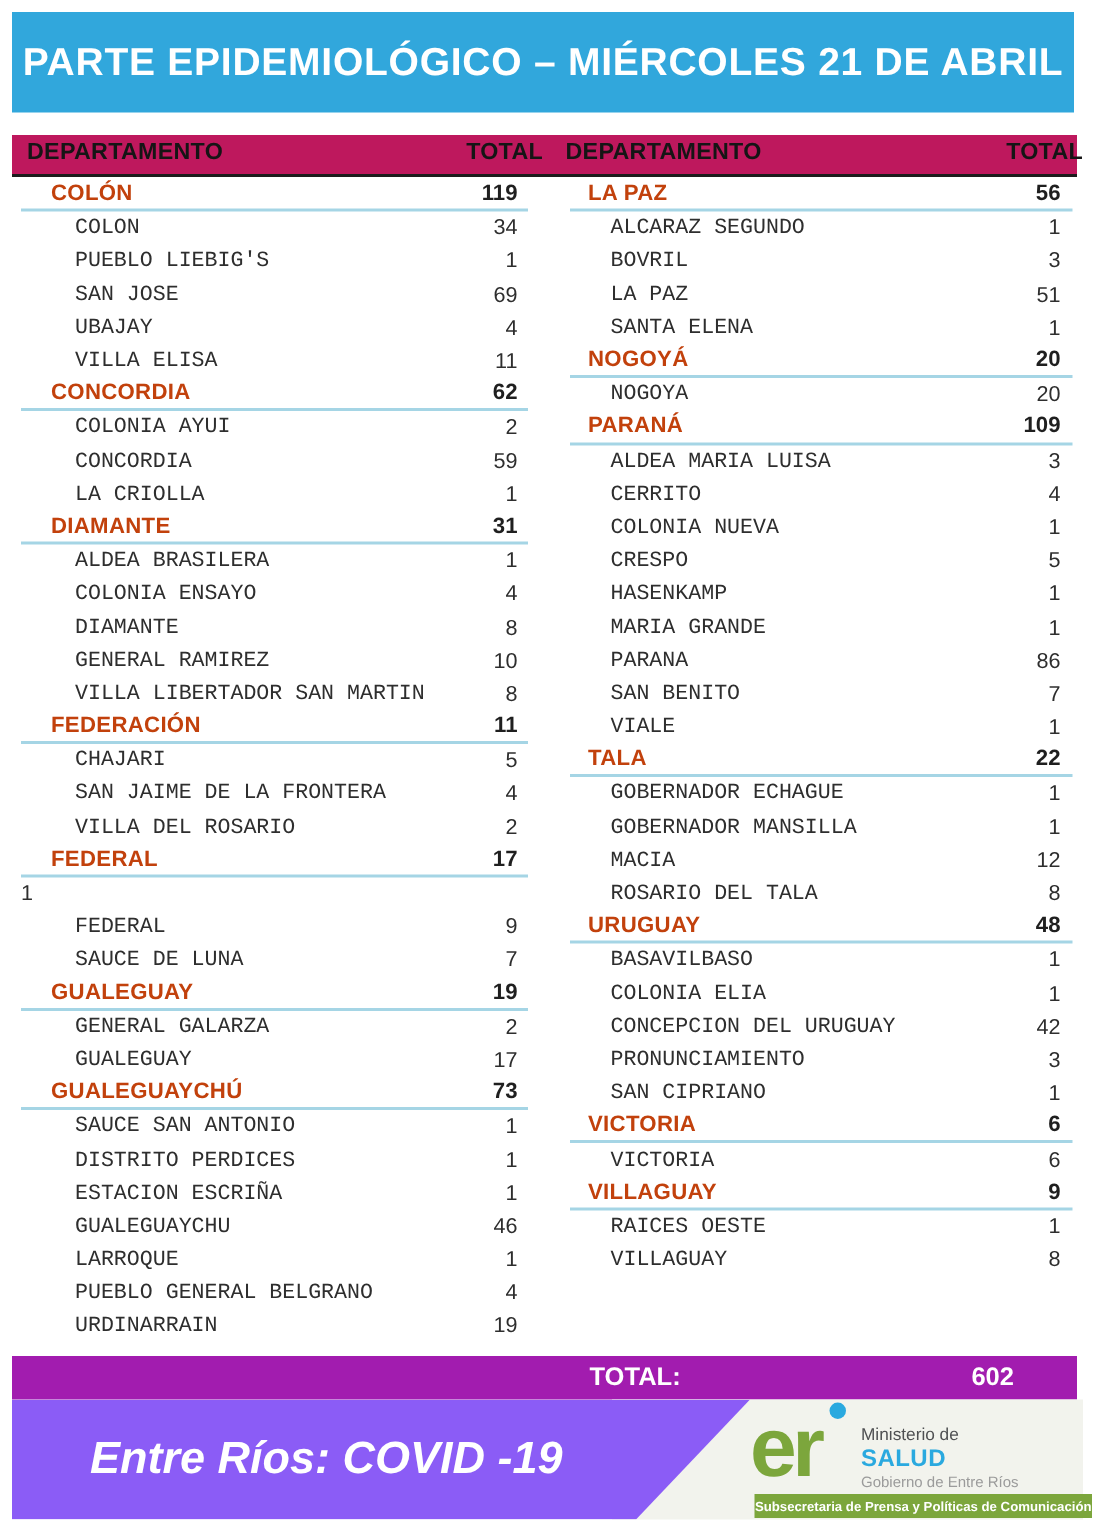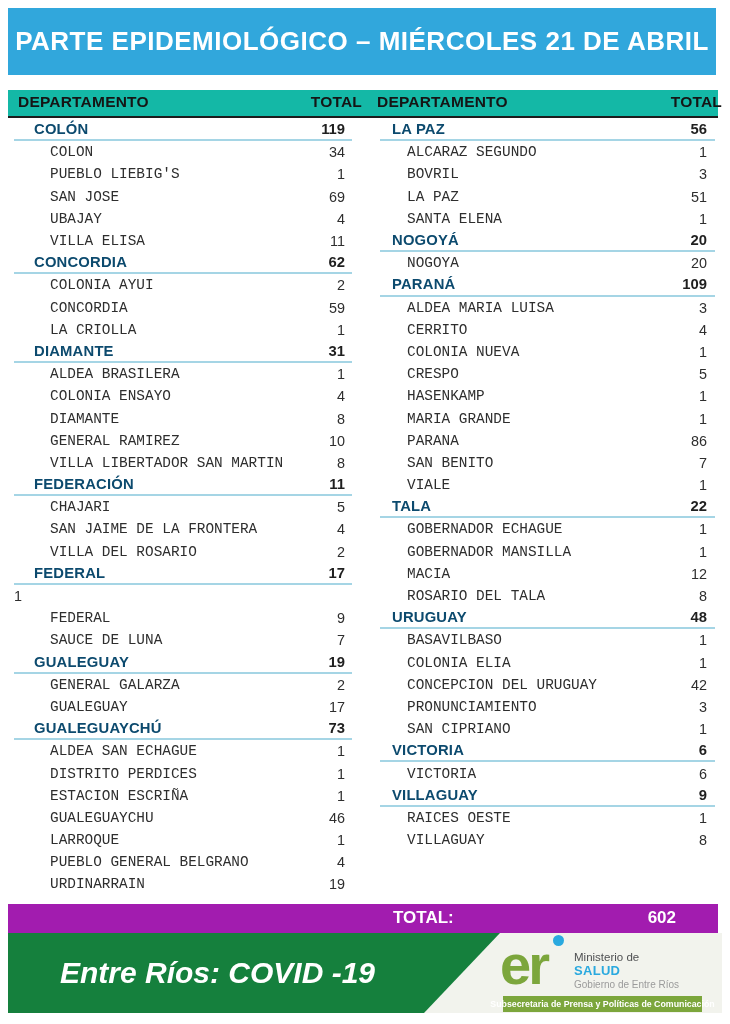--- a/index.html
+++ b/index.html
@@ -12,40 +12,40 @@
   .top-bar{
     position:absolute;left:8px;top:8px;width:708px;height:67px;
     background:#31a7dc;display:flex;align-items:center;justify-content:center;
   }
   .top-bar .title{
     color:#ffffff;font-size:26px;font-weight:700;letter-spacing:.5px;white-space:nowrap;
   }
   
   .col-headers{
     position:absolute;left:8px;top:90px;width:710px;height:26px;
-    background:#14b8a6;border-bottom:2.5px solid #1c1c1c;box-sizing:content-box;
+    background:#be185d;border-bottom:2.5px solid #1c1c1c;box-sizing:content-box;
   }
   .col-headers span{
     position:absolute;top:3px;font-size:15.5px;font-weight:700;color:#151515;letter-spacing:.2px;
   }
   .ch-dep-left{left:10px;}
   .ch-tot-left{left:284px;width:70px;text-align:right;}
   .ch-dep-right{left:369px;}
   .ch-tot-right{left:642px;width:72px;text-align:right;}
   
   .col{position:absolute;top:119px;}
   .col--left{left:14px;width:338px;}
   .col--right{left:380px;width:335px;}
   .row{
     display:flex;justify-content:space-between;align-items:center;
     height:22.2px;box-sizing:border-box;
   }
   .row .name{white-space:nowrap;}
   .row.dept{border-bottom:2px solid #a5d5e5;}
-  .row.dept .name{font-weight:700;font-size:14.8px;color:#0c4a6e;letter-spacing:.2px;}
+  .row.dept .name{font-weight:700;font-size:14.8px;color:#c2410c;letter-spacing:.2px;}
   .row.dept .num{font-weight:700;font-size:14.8px;color:#1f1f1f;}
   .row.loc .name{font-size:14.4px;color:#2e2e2e;font-family:Liberation Mono, monospace;}
   .row.loc .num{font-size:14.4px;color:#2e2e2e;}
   .col--left .row.dept .name{padding-left:20px;}
   .col--left .row.loc  .name{padding-left:36px;}
   .col--left .num{padding-right:7px;}
   .col--right .row.dept .name{padding-left:12px;}
   .col--right .row.loc  .name{padding-left:27px;}
   .col--right .num{padding-right:8px;}
   
@@ -57,42 +57,42 @@
   }
   .total-bar .t-value{
     position:absolute;right:42px;top:4px;color:#fff;font-size:17px;font-weight:700;
   }
   
   .banner-zone{position:absolute;left:8px;top:933px;width:714px;height:80px;}
   .logo-panel{
     position:absolute;left:400px;top:0;right:0;height:80px;background:#f2f3ed;
   }
   .green-band{
-    position:absolute;left:0;top:0;width:492px;height:80px;background:#15803d;
+    position:absolute;left:0;top:0;width:492px;height:80px;background:#8b5cf6;
     clip-path:polygon(0 0,100% 0,calc(100% - 76px) 100%,0 100%);
   }
   .green-band .covid-title{
     position:absolute;left:52px;top:50%;transform:translateY(-50%);
     color:#ffffff;font-size:30px;font-weight:700;font-style:italic;white-space:nowrap;
   }
   .er-logo{
     position:absolute;left:492px;top:1px;width:70px;height:64px;
   }
   .er-logo .er-text{
     font-size:56px;line-height:62px;font-weight:700;color:#7ca63c;letter-spacing:-3px;
   }
   .er-logo .er-dot{
     position:absolute;right:6px;top:1px;width:11px;height:11px;border-radius:50%;background:#2aa9df;
   }
   .ministry{position:absolute;left:566px;top:18px;line-height:1.15;}
   .ministry .m1{font-size:11.5px;color:#4f5052;}
-  .ministry .m2{font-size:13px;font-weight:700;color:#2aa9df;letter-spacing:.3px;}
+  .ministry .m2{font-size:16px;font-weight:700;color:#2aa9df;letter-spacing:.3px;}
   .ministry .m3{font-size:10px;color:#9b9b9b;}
   .subsec-strip{
-    position:absolute;left:495px;top:63px;width:199px;height:16px;background:#7ca63c;
+    position:absolute;left:495px;top:63px;width:225px;height:16px;background:#7ca63c;
     display:flex;align-items:center;justify-content:center;
   }
   .subsec-strip span{color:#ffffff;font-size:8.8px;font-weight:700;white-space:nowrap;}
 </style>
 </head>
 <body>
 
 <div class="top-bar">
   <span class="title">PARTE EPIDEMIOLÓGICO – MIÉRCOLES 21 DE ABRIL</span>
 </div>
@@ -210,21 +210,21 @@
     </div>
     <div class="row loc">
       <span class="name">GUALEGUAY</span>
       <span class="num">17</span>
     </div>
     <div class="row dept">
       <span class="name">GUALEGUAYCHÚ</span>
       <span class="num">73</span>
     </div>
     <div class="row loc">
-      <span class="name">ALDEA SAN ECHAGUE</span>
+      <span class="name">SAUCE SAN ANTONIO</span>
       <span class="num">1</span>
     </div>
     <div class="row loc">
       <span class="name">DISTRITO PERDICES</span>
       <span class="num">1</span>
     </div>
     <div class="row loc">
       <span class="name">ESTACION ESCRIÑA</span>
       <span class="num">1</span>
     </div>

